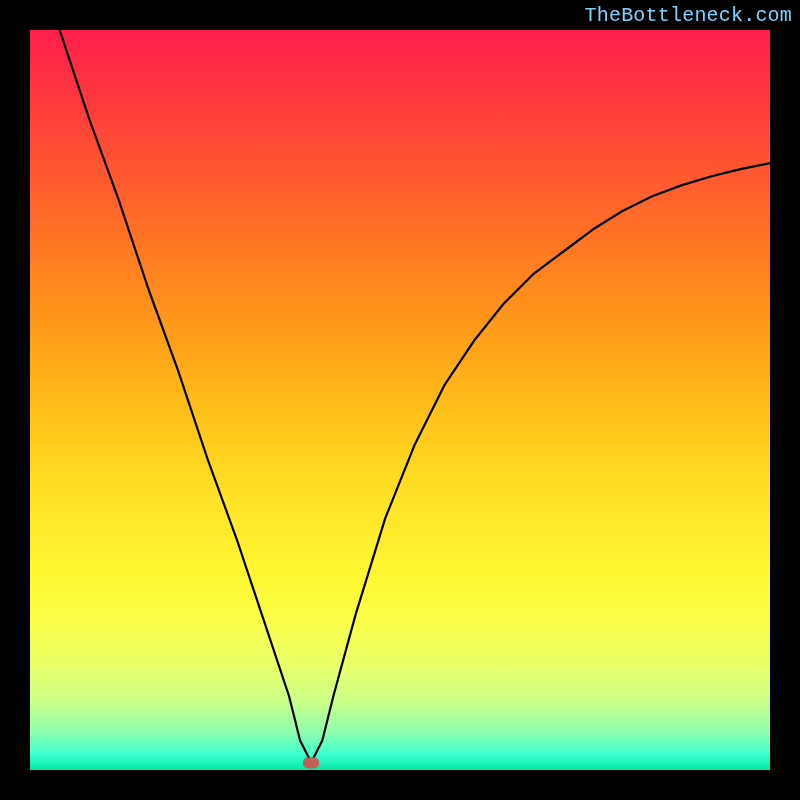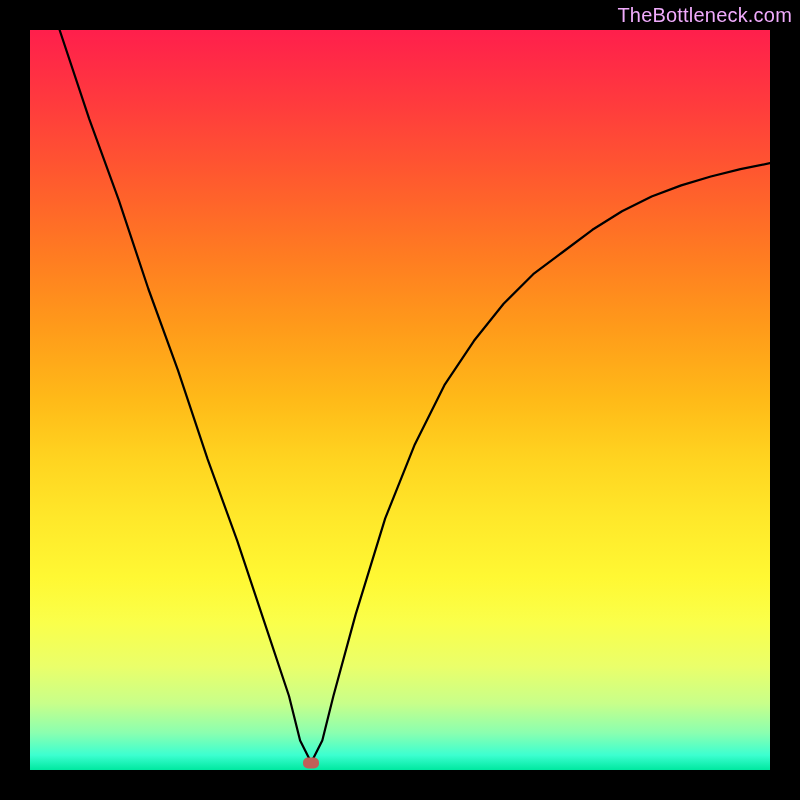--- a/index.html
+++ b/index.html
@@ -45,23 +45,23 @@
     width: 16px;
     height: 11px;
     border-radius: 5px;
     background: #c06058;
     transform: translate(-50%, -50%);
   }
   .watermark {
     position: absolute;
     top: 4px;
     right: 8px;
-    font-family: Liberation Sans, sans-serif;
+    font-family: Liberation Mono, monospace;
     font-size: 20px;
-    color: #f0abfc;
+    color: #7dd3fc;
     letter-spacing: 0.2px;
     text-align: right;
   }
 </style>
 </head>
 <body>
 <div class="frame">
 
   <div class="watermark">TheBottleneck.com</div>
 

